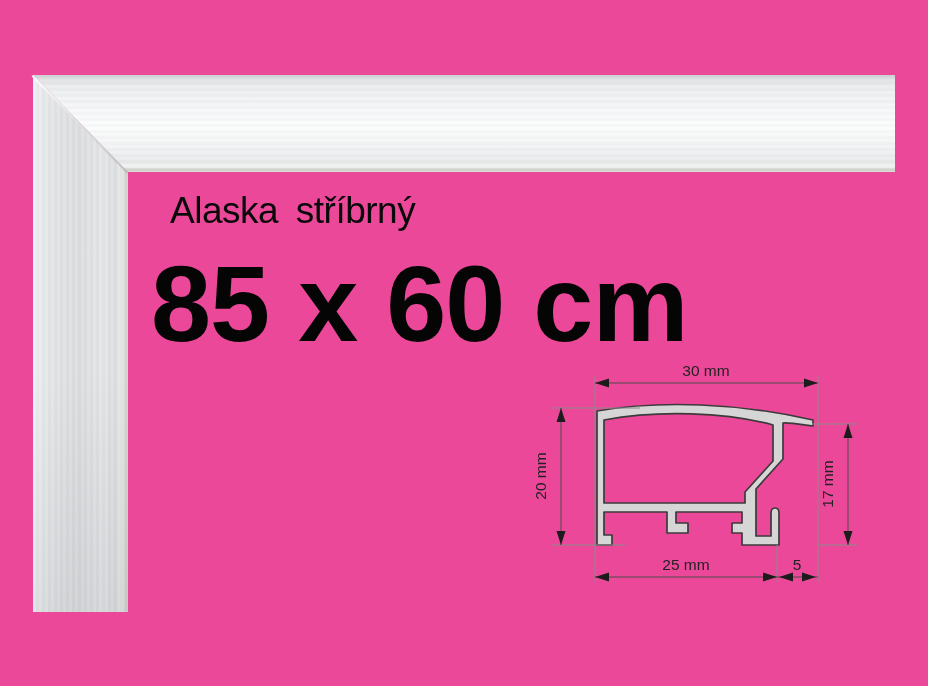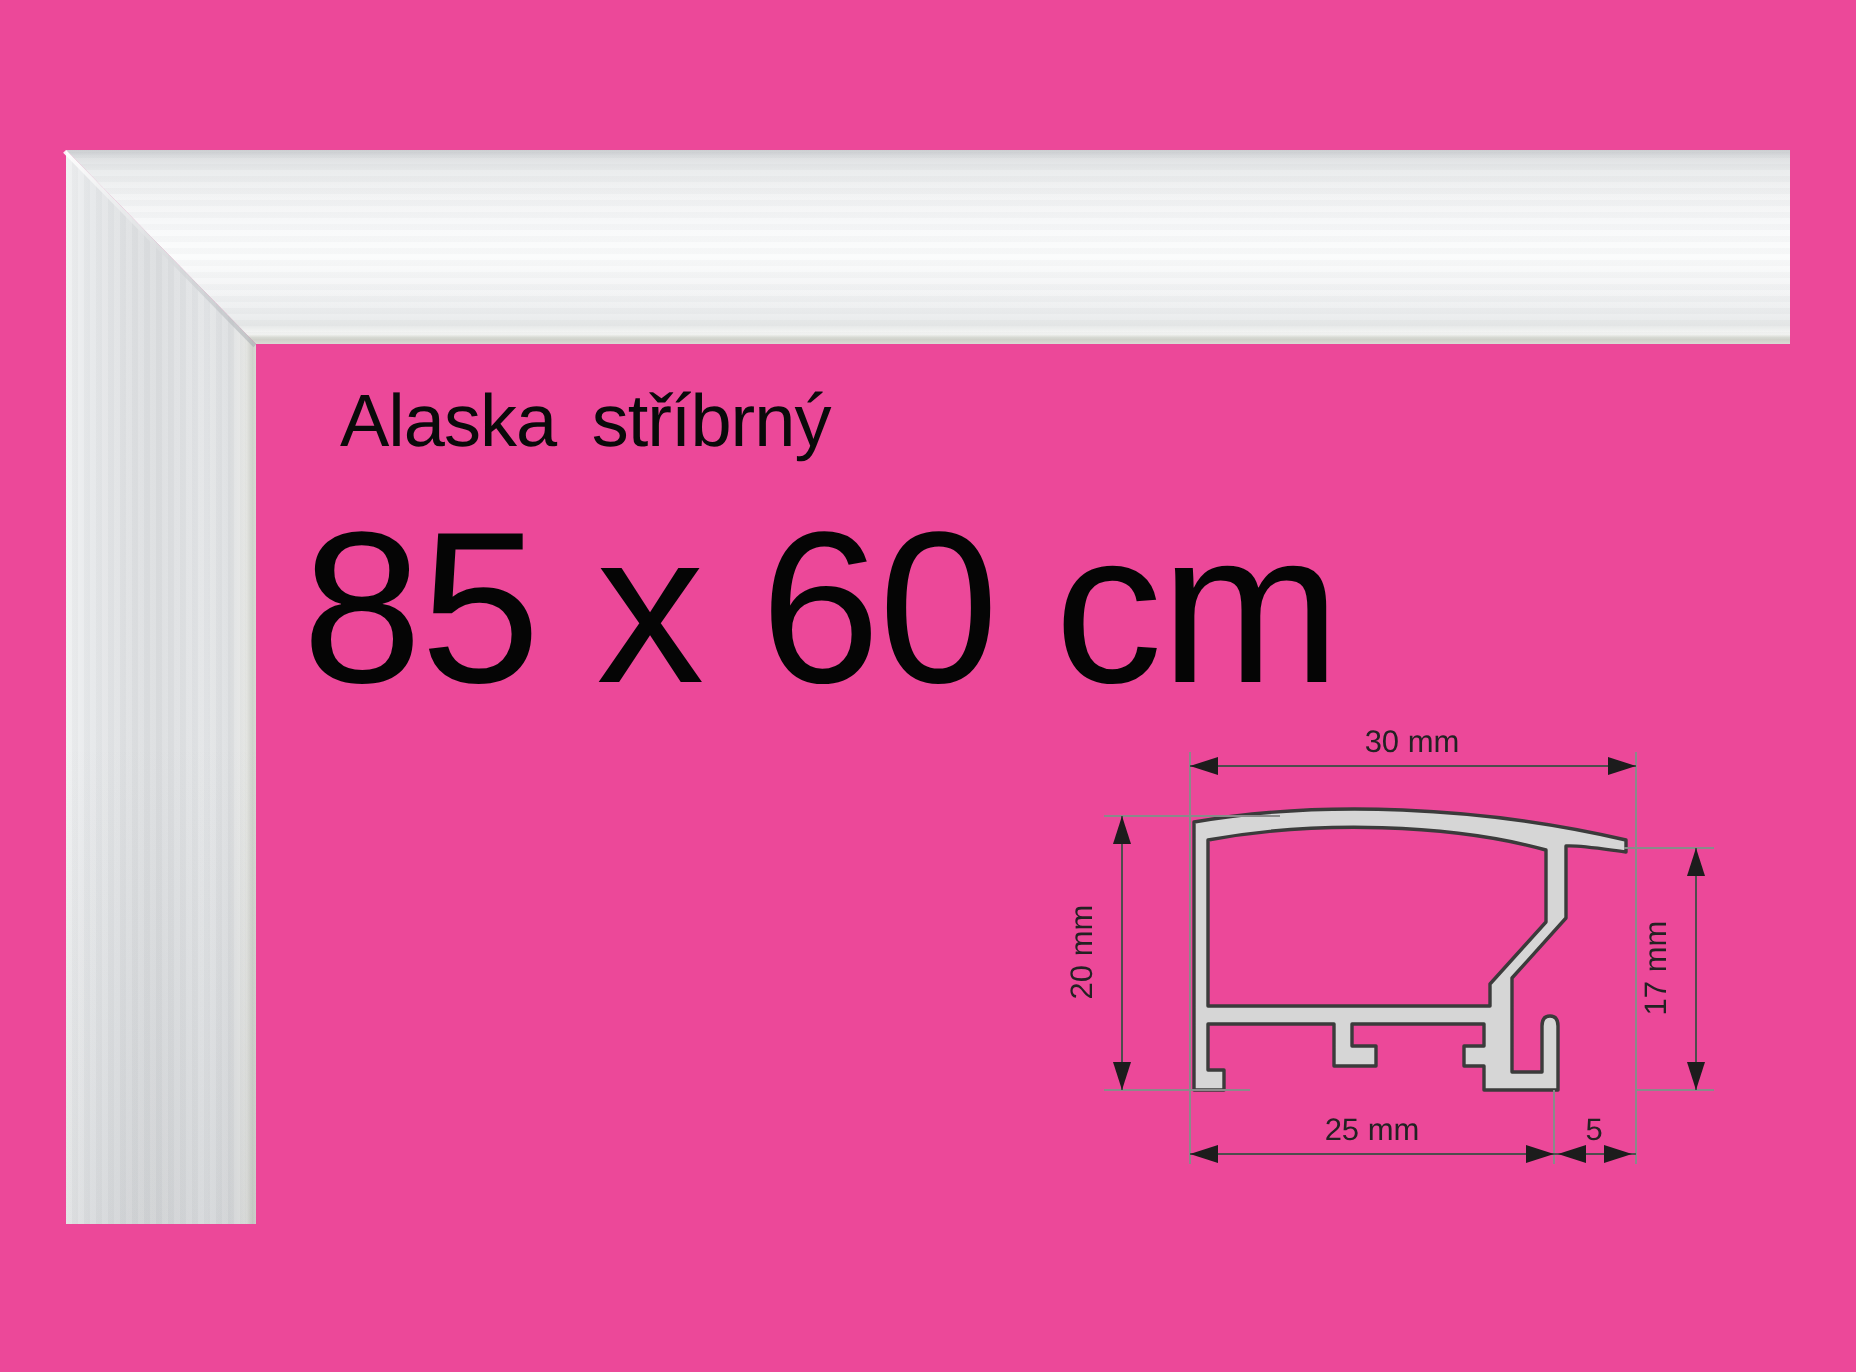--- a/index.html
+++ b/index.html
@@ -39,21 +39,21 @@
   }
 
   
   .product-name{
     position:absolute;left:170px;top:190px;
     font-size:37px;line-height:1.15;color:#0a0a0a;
     letter-spacing:-0.5px;word-spacing:8px;white-space:nowrap;
   }
   .product-size{
     position:absolute;left:151px;top:250px;
-    font-size:108px;line-height:1;font-weight:400;color:#050505;
+    font-size:108px;line-height:1;font-weight:700;color:#050505;
     letter-spacing:-1px;white-space:nowrap;
   }
 
   
   .diagram-svg{position:absolute;left:0;top:0;}
   .dimline{stroke:#4d4d4d;stroke-width:1;fill:none;}
   .extline{stroke:#8a8a8a;stroke-width:1;fill:none;}
   .arrow{fill:#1c1c1c;stroke:none;}
   .dimtext{font-family:"Liberation Sans",sans-serif;font-size:15.5px;fill:#222222;}
   .profile{fill:#d6d6d6;stroke:#3b3b3b;stroke-width:1.7;stroke-linejoin:round;fill-rule:evenodd;}

